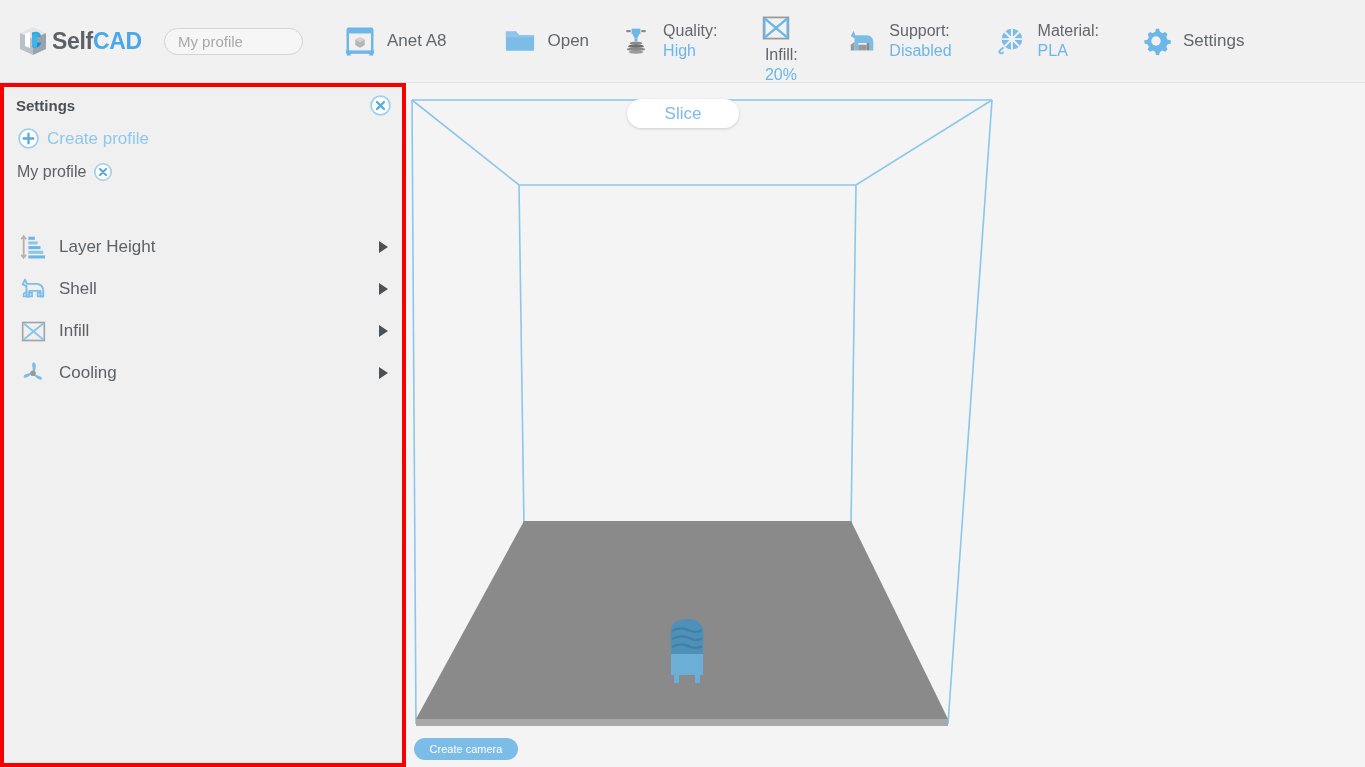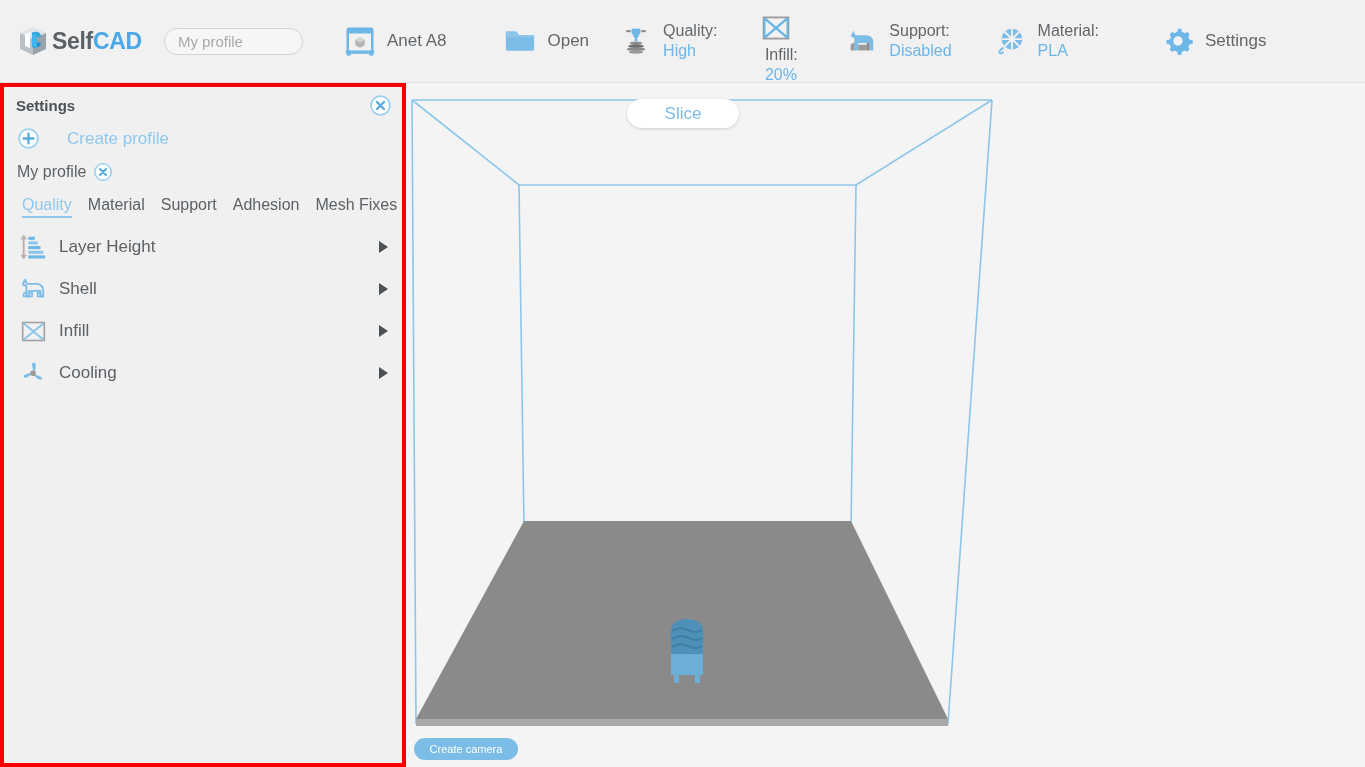--- a/index.html
+++ b/index.html
@@ -112,21 +112,20 @@
     width: 23px; height: 23px;
     cursor: pointer;
   }
 
   .create-profile-row {
     position: absolute;
     left: 13px; top: 40px;
     display: flex;
     align-items: center;
     cursor: pointer;
-    gap: 20px;
   }
   .cp-plus { width: 23px; height: 23px; flex: none; margin-right: 7px; }
   .cp-text { font-size: 17px; color: #8fc8ec; }
 
   .my-profile-row {
     position: absolute;
     left: 13px; top: 75px;
     display: flex;
     align-items: center;
   }
@@ -327,21 +326,21 @@
           <path d="M13,21 L13,27 L22,27 L22,21 Z" fill="#9a9a9a"></path>
           <path d="M22,19 L25,19 L25,27 L22,27 Z" fill="#8a8a8a"></path>
         </svg>
       </span>
       <span class="tb-stack">
         <span class="tb-key">Support:</span>
         <span class="tb-val">Disabled</span>
       </span>
     </div>
 
-    <div class="tb-item" style="margin-right:62px;">
+    <div class="tb-item" style="margin-right:40px;">
       <span class="tb-icon">
         <svg viewBox="0 0 34 34" width="32" height="32">
           <circle cx="18" cy="15" r="11" fill="#7cbde8"></circle>
           <circle cx="18" cy="15" r="3.3" fill="#f1f1f1"></circle>
           <g stroke="#f1f1f1" stroke-width="2">
             <path d="M18,4 L18,26 M7,15 L29,15 M10.2,7.2 L25.8,22.8 M25.8,7.2 L10.2,22.8"></path>
           </g>
           <path d="M9,24 C5,27 3,29 6,30 C8,30.7 9,29 8,28.4" fill="none" stroke="#7cbde8" stroke-width="2"></path>
         </svg>
       </span>
@@ -388,27 +387,20 @@
       <div class="my-profile-row">
         <span class="mp-text">My profile</span>
         <span class="mp-x">
           <svg viewBox="0 0 20 20" width="20" height="20">
             <circle cx="10" cy="10" r="8.2" fill="#ffffff" stroke="#9ad0f0" stroke-width="1.6"></circle>
             <path d="M7,7 L13,13 M13,7 L7,13" stroke="#57a9de" stroke-width="2.1" stroke-linecap="round"></path>
           </svg>
         </span>
       </div>
 
-      <div class="tabs-row">
-        <span class="tab active">Quality</span>
-        <span class="tab">Material</span>
-        <span class="tab">Support</span>
-        <span class="tab">Adhesion</span>
-        <span class="tab">Mesh Fixes</span>
-      </div>
 
       <div class="settings-list">
 
         <div class="setting-row">
           <span class="sr-icon">
             <svg viewBox="0 0 30 30" width="28" height="28">
               <path d="M5,4 L5,26" stroke="#b9b0ab" stroke-width="2"></path>
               <path d="M2.4,6.6 L5,3.4 L7.6,6.6 M2.4,23.4 L5,26.6 L7.6,23.4" stroke="#b9b0ab" stroke-width="1.8" fill="none"></path>
               <rect x="10" y="4" width="7" height="3.3" fill="#6cb6e8"></rect>
               <rect x="10" y="9" width="10" height="3.3" fill="#8cc6ea"></rect>

